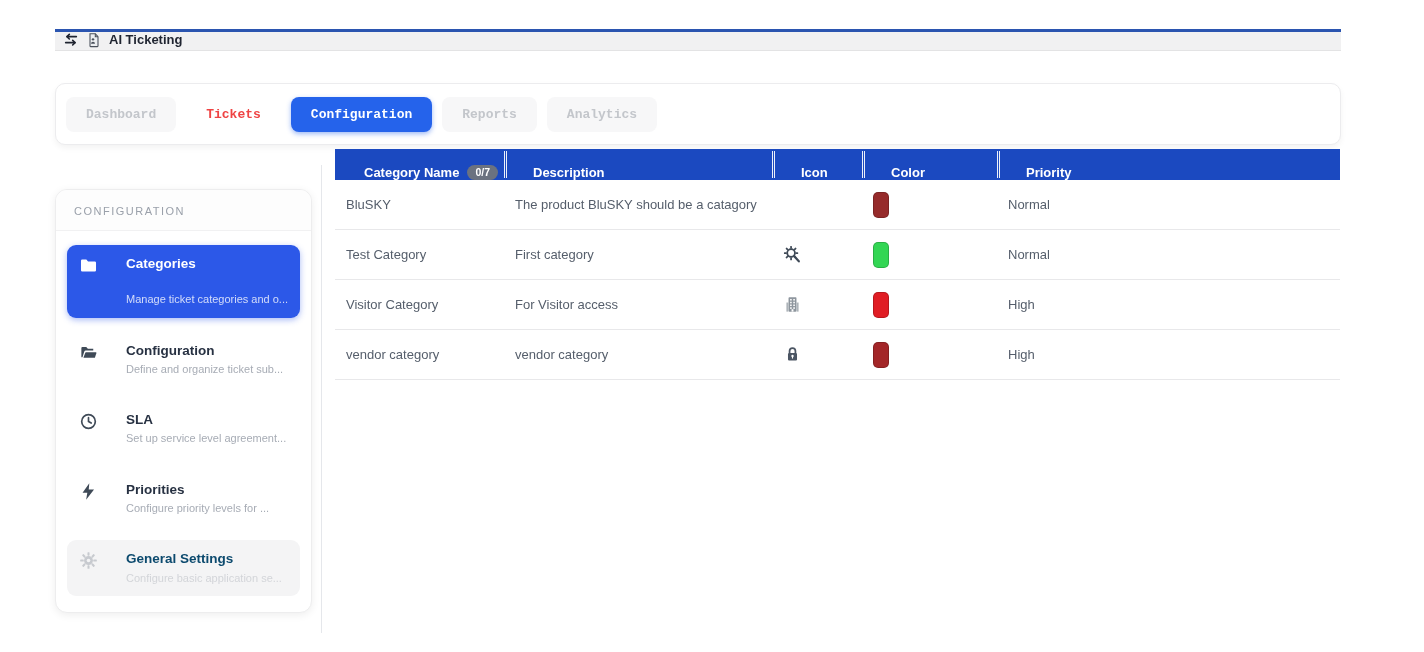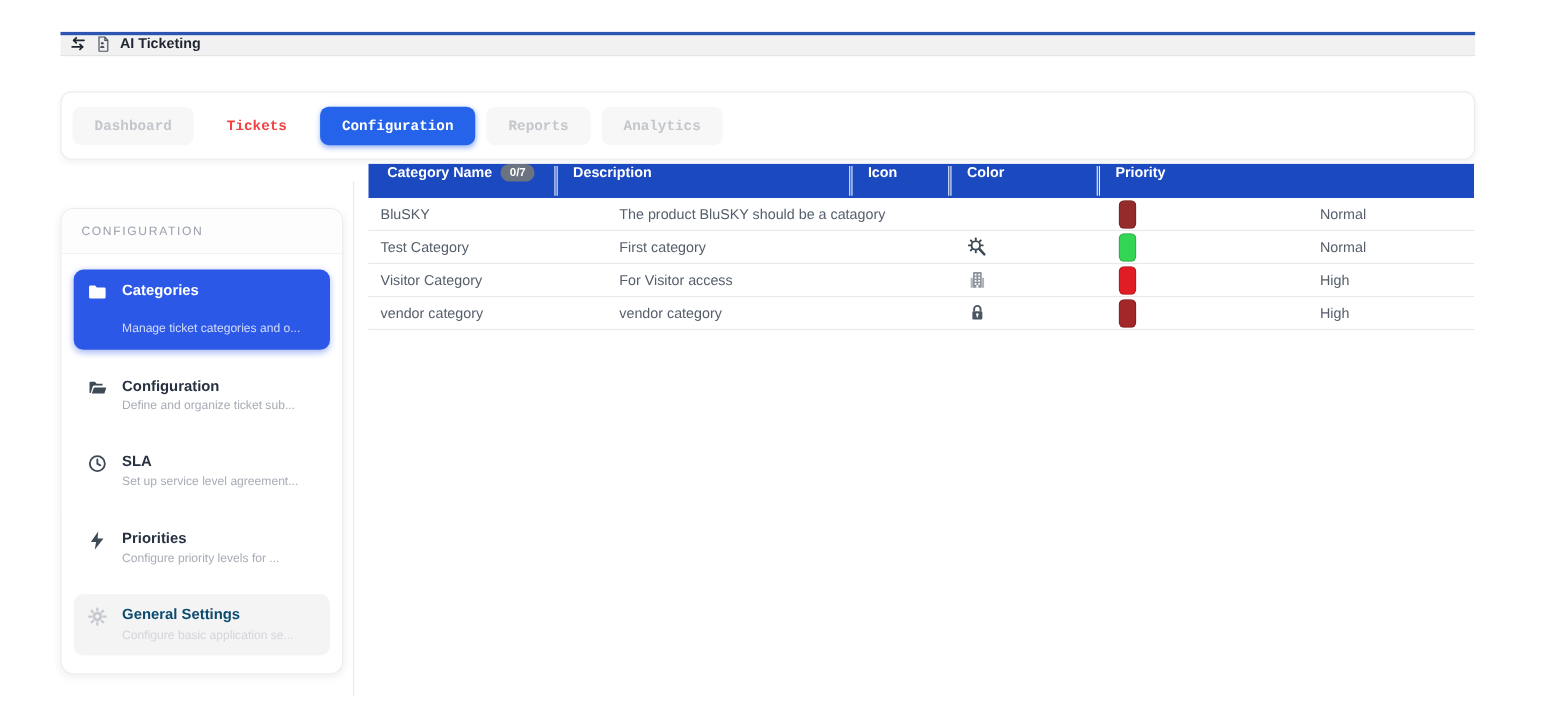--- a/index.html
+++ b/index.html
@@ -32,21 +32,21 @@
     align-items:flex-start; }
 
   
   .sidebar-card { margin-top:20px; width:257px; background:#fff;
     border:1px solid #ededee; border-radius:12px;
     box-shadow:0 2px 8px rgba(0,0,0,0.07); overflow:hidden; }
   .sidebar-head { padding:15px 18px 13px; font-size:11px; letter-spacing:1.5px;
     color:#9aa0aa; border-bottom:1px solid #f1f1f2; background:#fdfdfd; }
   .sidebar-list { padding:14px 11px 16px; display:flex; flex-direction:column;
     gap:14px; }
-  .side-item { display:flex; gap:13px; padding:10px 12px; border-radius:9px;
+  .side-item { display:flex; gap:28px; padding:10px 12px; border-radius:9px;
     align-items:flex-start; cursor:pointer; }
   .side-item .si-icon { width:19px; height:19px; flex:0 0 19px; margin-top:1px; }
   .si-title { font-size:13.5px; font-weight:bold; color:#273142;
     line-height:1.35; }
   .si-sub { font-size:11px; color:#a7acb5; line-height:1.4; margin-top:2px;
     white-space:nowrap; }
   .side-item.active { background:#2c58e8;
     box-shadow:0 2px 6px rgba(44,88,232,0.4); }
   .side-item.active .si-title { color:#ffffff; }
   .side-item.active .si-sub { color:rgba(255,255,255,0.78);margin-top:19px; }
@@ -55,28 +55,28 @@
   .side-item.disabled .si-sub { color:#d3d5d9; }
 
   .v-divider { width:1px; background:#e5e7eb; margin-left:9px; height:468px;
     margin-top:-4px; }
 
   
   .content { margin-left:13px; width:1005px; margin-top:-20px; }
   .grid-row { display:grid; grid-template-columns:169px 268px 90px 135px auto; }
   .t-head { background:#1b49c0; height:31px; align-items:center; }
   .th-cell { position:relative; color:#ffffff; font-size:13px; font-weight:bold;
-    padding-left:17px; display:flex; align-items:flex-start; height:100%; }
+    padding-left:29px; display:flex; align-items:flex-end; height:100%; }
   .resize-handle { position:absolute; left:0; top:2px; bottom:2px; width:3px;
     border-left:1px solid rgba(255,255,255,0.92);
     border-right:1px solid rgba(255,255,255,0.92); cursor:col-resize; }
   .badge { background:#6b7280; color:#ffffff; font-size:10.5px; font-weight:bold;
     border-radius:999px; padding:2.5px 8px; margin-left:8px; line-height:1; }
-  .t-row { height:30px; border-bottom:1px solid #e8e8ea; align-items:center;
-    color:#555e6b; font-size:13px; cursor:pointer; background:#fff;gap:48px; }
+  .t-row { height:50px; border-bottom:1px solid #e8e8ea; align-items:center;
+    color:#555e6b; font-size:13px; cursor:pointer; background:#fff; }
   .td { padding-left:11px; display:flex; align-items:center; height:100%; }
   .swatch { width:16px; height:26px; border-radius:5px;
     border:1px solid rgba(0,0,0,0.18); }
   .cell-icon { width:19px; height:19px; }
 </style>
 </head>
 <body>
 
 <div class="topbar-wrap">
   <div class="topbar">

